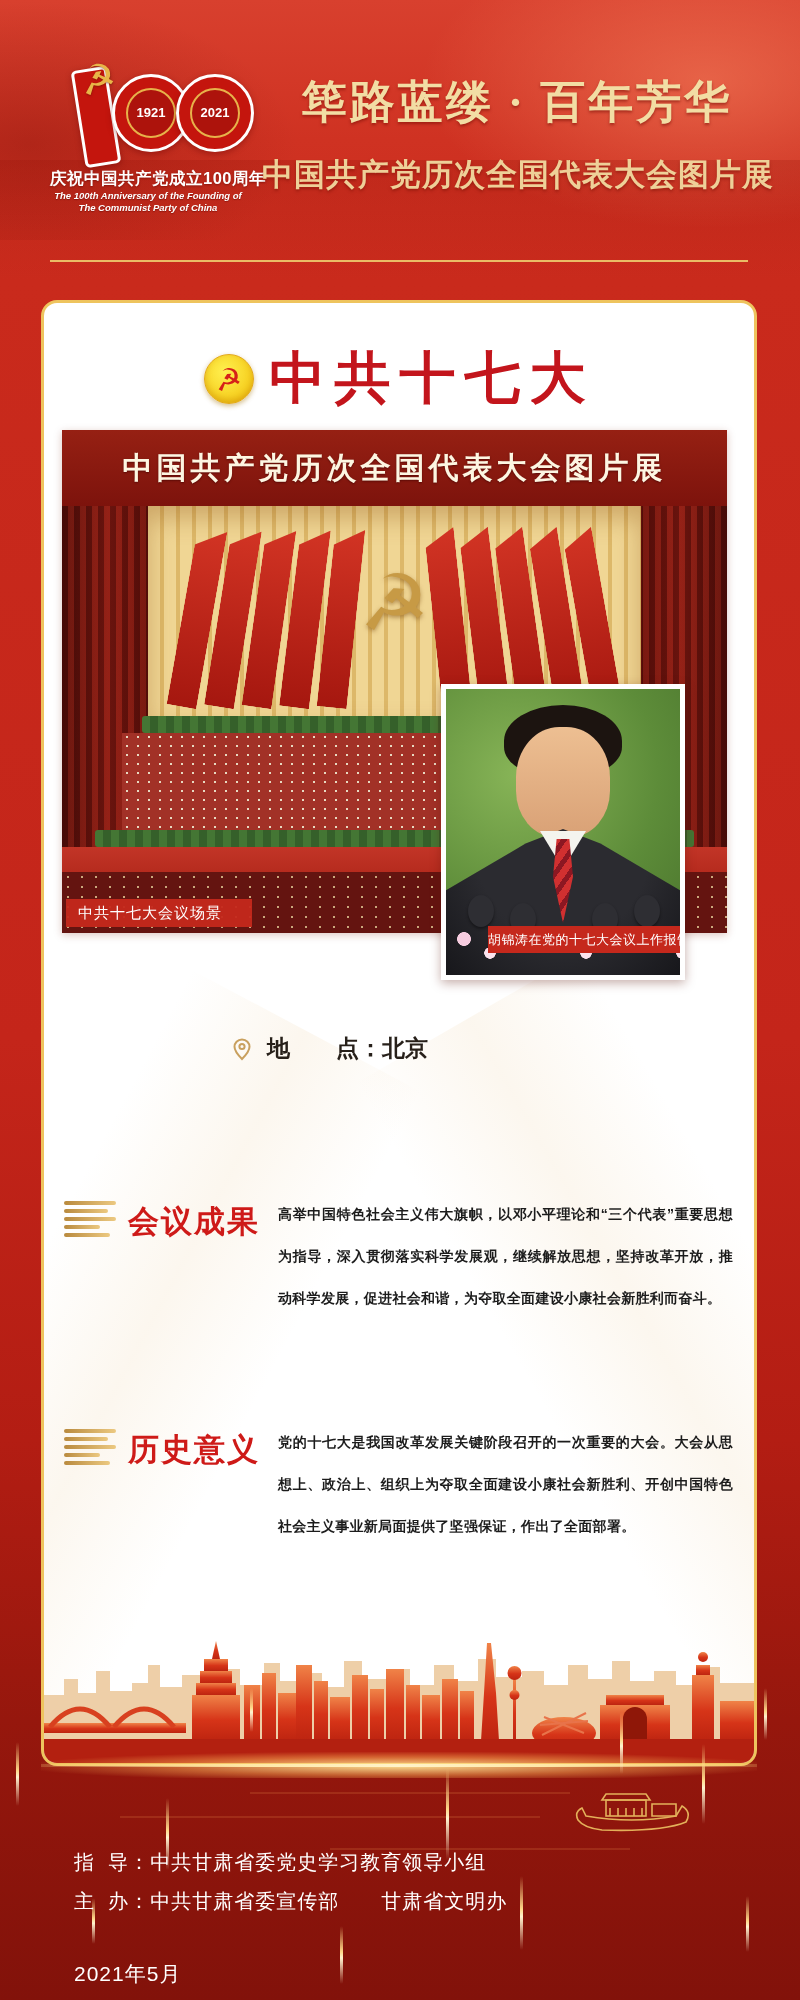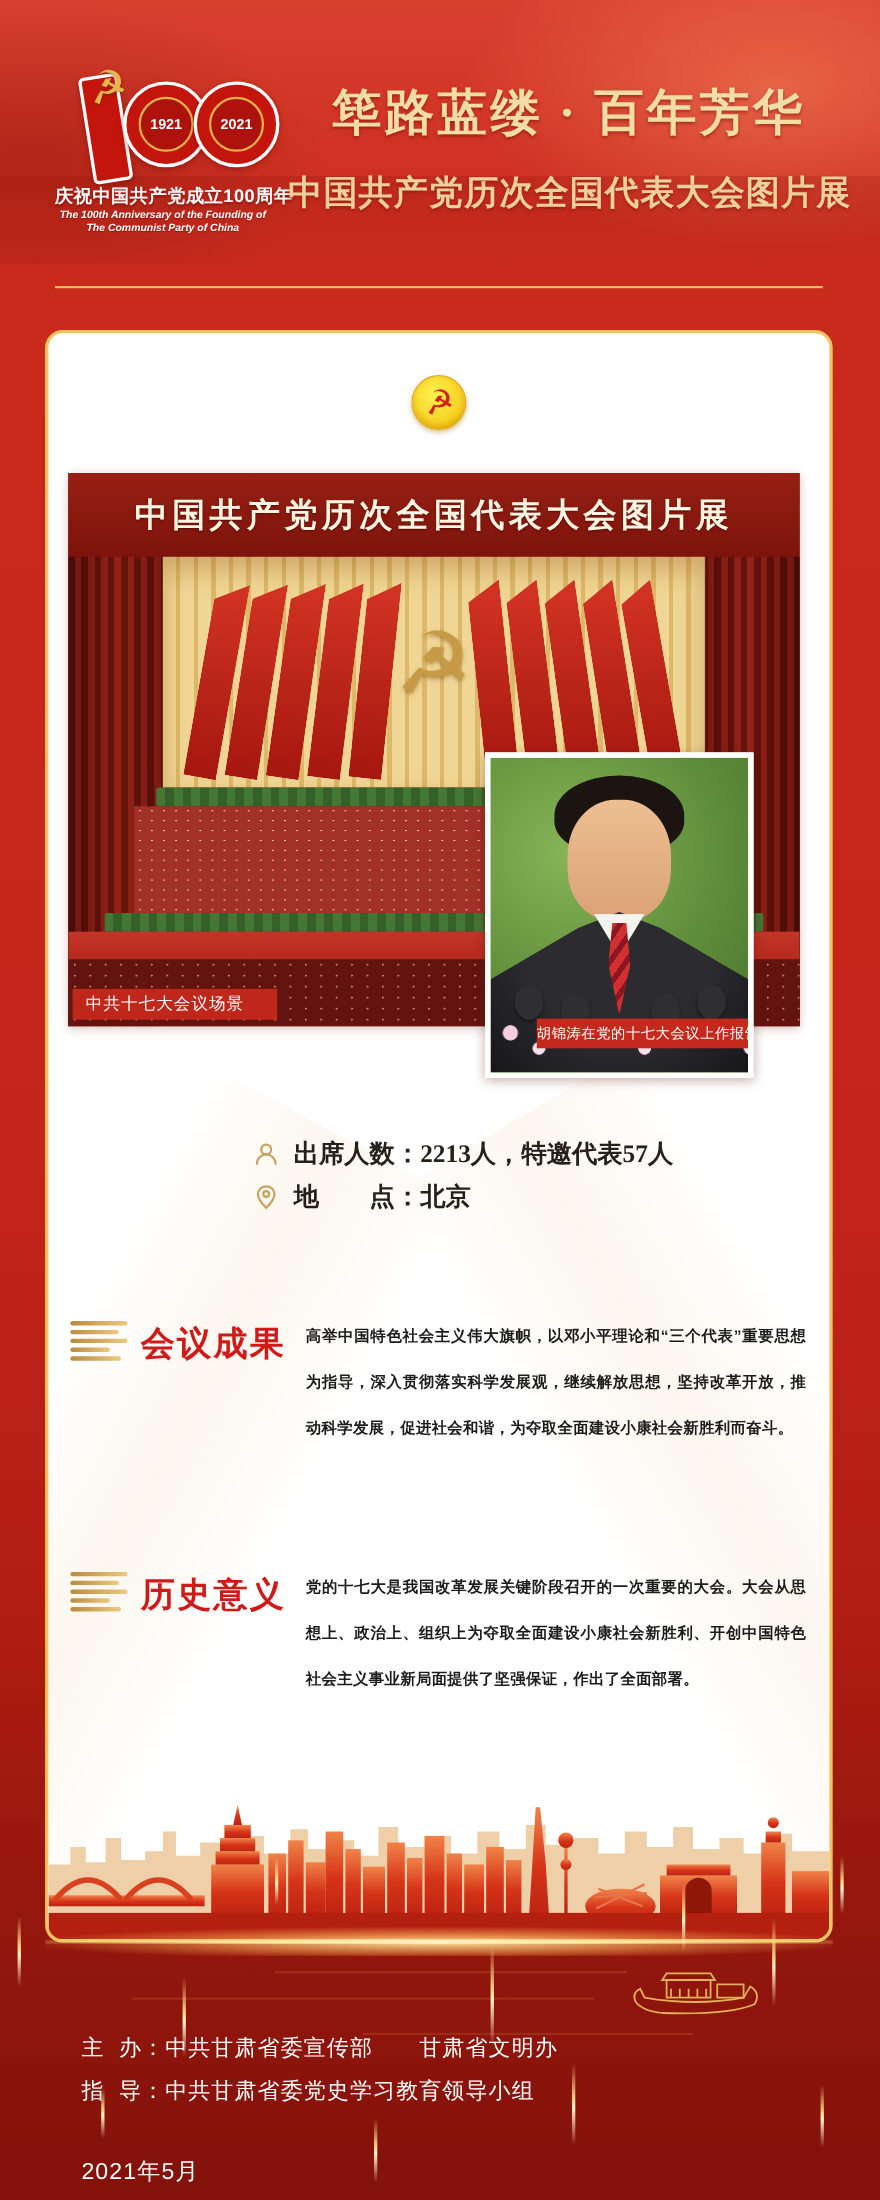--- a/index.html
+++ b/index.html
@@ -162,20 +162,21 @@
 <div class="gold-line"></div>
 
 <div class="card">
   <div class="ray ray1"></div>
   <div class="ray ray2"></div>
 
   <div class="card-title-row">
     <div class="emblem">
         <span>☭</span>
       </div>
+    <div class="card-title">中共十七大</div>
   </div>
 
   <div class="photo">
     <div class="ph-curtain left"></div>
     <div class="ph-curtain right"></div>
     <div class="ph-backdrop"></div>
     <div class="flag" style="left:120px;transform:rotate(10deg);"></div>
     <div class="flag" style="left:156px;transform:rotate(9deg);"></div>
     <div class="flag" style="left:192px;transform:rotate(8deg);"></div>
     <div class="flag" style="left:228px;transform:rotate(7deg);"></div>
@@ -207,28 +208,20 @@
       <div class="mic" style="left:22px;"></div>
       <div class="mic" style="left:64px;top:214px;"></div>
       <div class="mic" style="left:146px;top:214px;"></div>
       <div class="mic" style="left:188px;"></div>
       <div class="flowers"></div>
       <div class="inset-caption">胡锦涛在党的十七大会议上作报告</div>
     </div>
   </div>
 
   <div class="info">
-    <div class="info-row">
-      <svg class="info-icon" viewBox="0 0 24 24">
-        <circle cx="12" cy="8" r="4.5" fill="none" stroke="#c9a05e" stroke-width="2"></circle>
-        <path d="M3.5 21 A 8.5 8.5 0 0 1 20.5 21" fill="none" stroke="#c9a05e" stroke-width="2" stroke-linecap="round"></path>
-      </svg>
-      <span class="info-label">出席人数：</span>
-        <span class="info-value">2213人，特邀代表57人</span>
-    </div>
     <div class="info-row">
       <svg class="info-icon" viewBox="0 0 24 24">
         <path d="M12 2.5 C 7.5 2.5 4.5 6 4.5 9.8 C 4.5 14.5 12 22 12 22 C 12 22 19.5 14.5 19.5 9.8 C 19.5 6 16.5 2.5 12 2.5 Z" fill="none" stroke="#c9a05e" stroke-width="2"></path>
         <circle cx="12" cy="9.5" r="2.6" fill="none" stroke="#c9a05e" stroke-width="2"></circle>
       </svg>
       <span class="info-label">地　　点：</span>
         <span class="info-value">北京</span>
     </div>
   </div>
 
@@ -322,16 +315,16 @@
   <g fill="none" stroke="#e8b95f" stroke-width="1.6" opacity="0.95">
     <path d="M6,34 Q2,26 10,22 L14,30 Q60,38 104,30 L110,20 Q120,26 114,36 Q90,46 30,44 Q12,42 6,34 Z"></path>
     <rect x="34" y="14" width="40" height="16"></rect>
     <path d="M30,14 H78 L74,8 H34 Z"></path>
     <path d="M80,18 H104 V30 H80 Z"></path>
     <path d="M38,30 V22 M46,30 V22 M54,30 V22 M62,30 V22 M70,30 V22"></path>
   </g>
 </svg>
 
 <div class="credits">
+  <div class="credit-row"><span>指  导：</span><span>中共甘肃省委党史学习教育领导小组</span></div>
   <div class="credit-row"><span>主  办：</span><span>中共甘肃省委宣传部　　甘肃省文明办</span></div>
-  <div class="credit-row"><span>指  导：</span><span>中共甘肃省委党史学习教育领导小组</span></div>
 </div>
 <div class="footer-date">2021年5月</div>
 
 </body></html>

